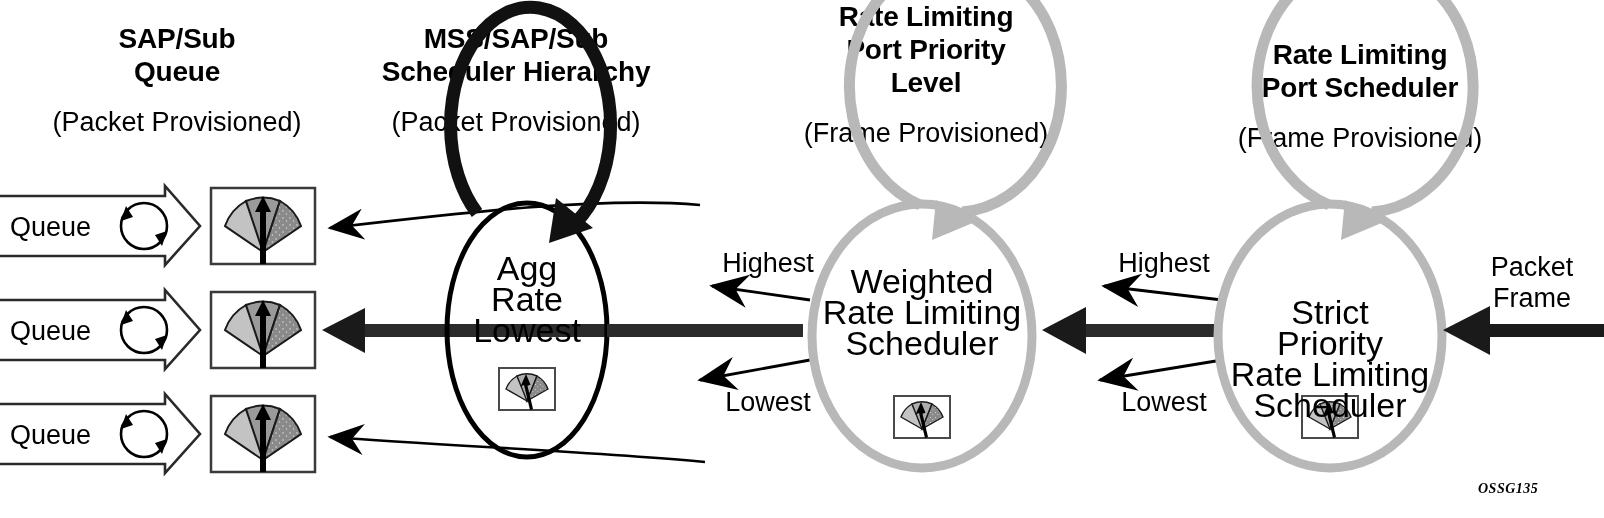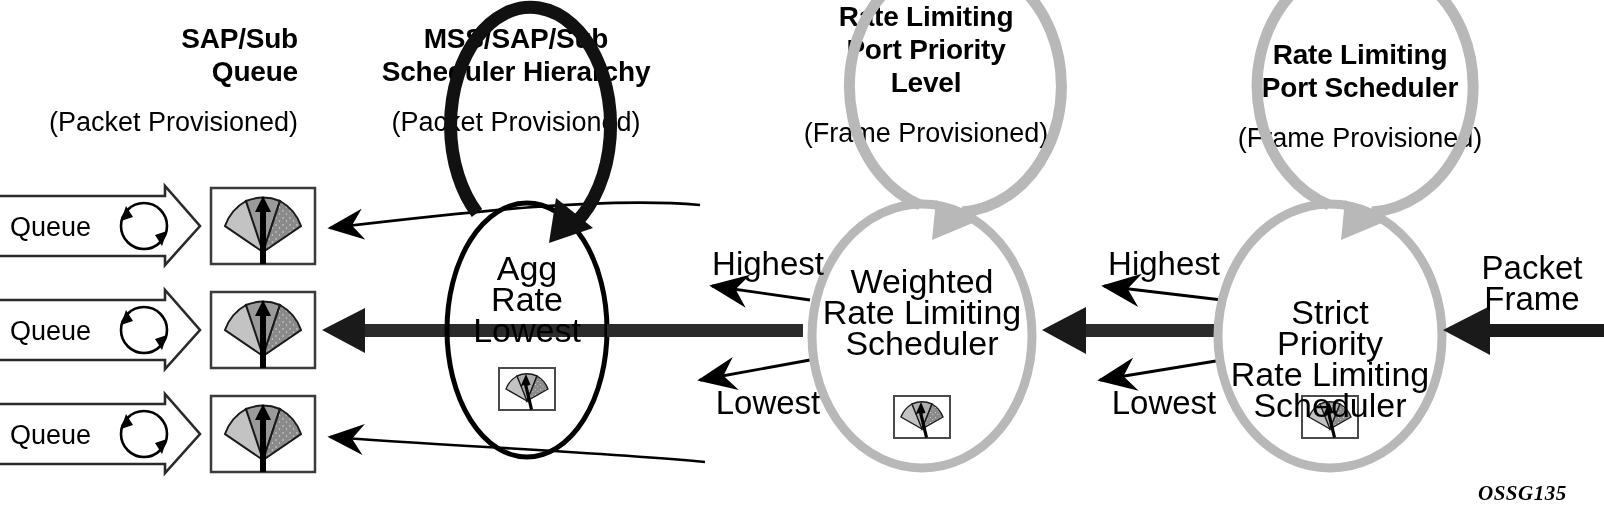--- a/index.html
+++ b/index.html
@@ -3,32 +3,32 @@
 <meta charset="utf-8">
 <style>
   html,body{margin:0;padding:0;background:#fff;}
   body{width:1604px;height:518px;position:relative;overflow:hidden;
        font-family:"Liberation Sans", sans-serif;color:#000;}
   #stage{position:absolute;left:0;top:0;width:1604px;height:518px;}
   svg.layer{position:absolute;left:0;top:0;width:1604px;height:518px;overflow:visible;}
   .col-head{position:absolute;text-align:center;}
   .col-head .t{font-weight:bold;font-size:28px;line-height:33px;letter-spacing:-0.2px;}
   .col-head .s{font-weight:normal;font-size:27px;line-height:32px;}
-  .abs-txt{position:absolute;text-align:center;font-size:33px;line-height:31px;white-space:nowrap;}
+  .abs-txt{position:absolute;text-align:center;font-size:27px;line-height:31px;white-space:nowrap;}
   .qlabel{position:absolute;font-size:27px;line-height:30px;}
   .ell-txt{position:absolute;text-align:center;font-size:34px;line-height:31px;}
   .wm{position:absolute;font-family:"Liberation Serif", serif;font-style:italic;
-      font-size:21px;font-weight:600;letter-spacing:0.5px;}
+      font-size:14px;font-weight:600;letter-spacing:0.5px;}
 </style>
 </head>
 <body>
 
 <div id="stage">
 
-  <div class="col-head" style="left:8px;top:22px;width:290px;text-align:right;">
+  <div class="col-head" style="left:32px;top:22px;width:290px;">
     <div class="t">SAP/Sub</div>
     <div class="t">Queue</div>
     <div class="s" style="margin-top:18px;">(Packet Provisioned)</div>
   </div>
 
   <div class="col-head" style="left:338px;top:22px;width:356px;">
     <div class="t">MSS/SAP/Sub</div>
     <div class="t">Scheduler Hierarchy</div>
     <div class="s" style="margin-top:18px;">(Packet Provisioned)</div>
   </div>

